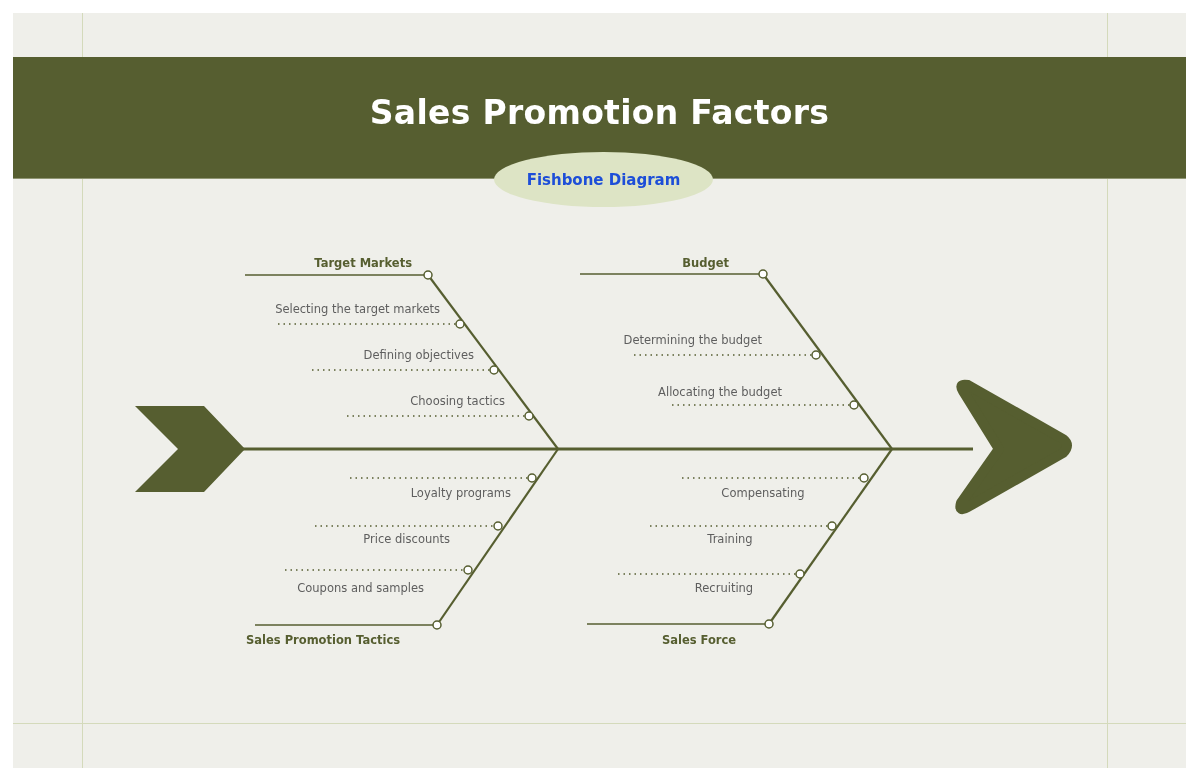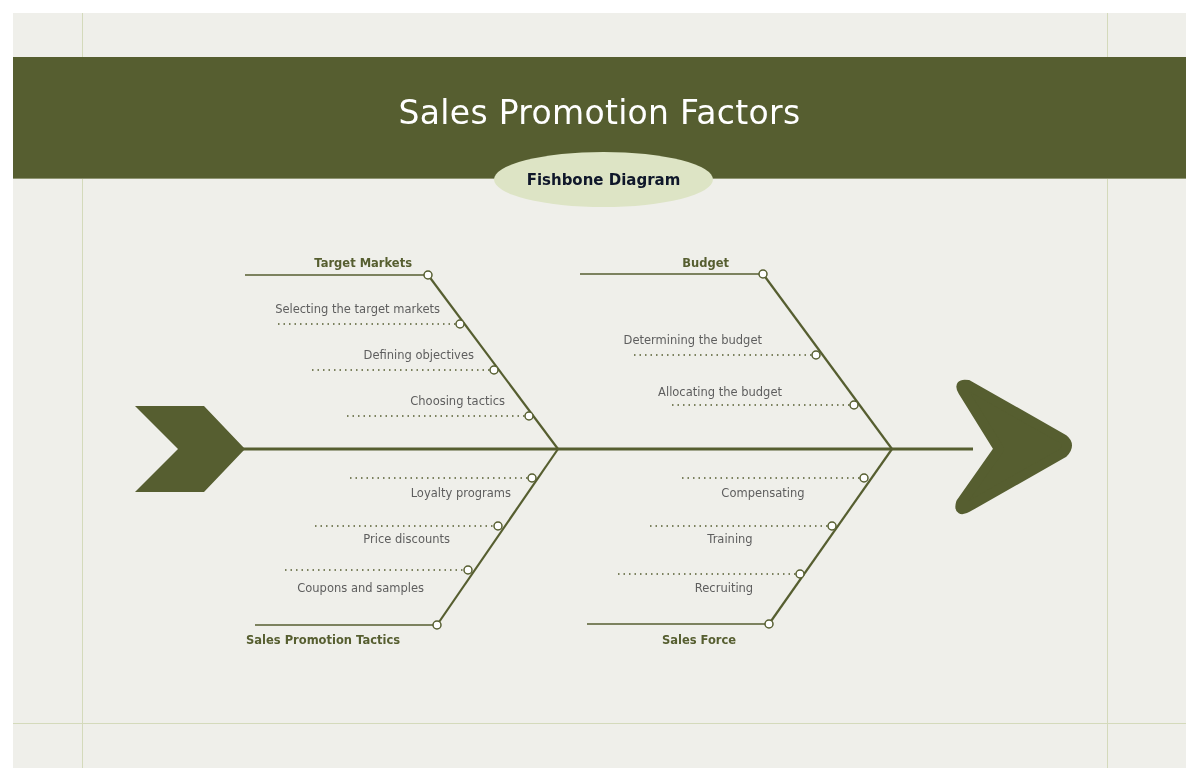--- a/index.html
+++ b/index.html
@@ -4,24 +4,24 @@
 <style>
   html, body { margin: 0; padding: 0; background: #ffffff; }
   body { width: 1200px; height: 780px; position: relative; overflow: hidden;
          font-family: "Liberation Sans", "DejaVu Sans", sans-serif; }
   .page { position: absolute; left: 13px; top: 13px; width: 1173px; height: 755px; background: #efefea; }
   .guide-v { position: absolute; top: 0; width: 1px; height: 755px; background: #d4dabb; }
   .guide-h { position: absolute; left: 0; width: 1173px; height: 1px; background: #d4dabb; }
   .header-band { position: absolute; left: 0; top: 44px; width: 1173px; height: 121px; background: #565e30;
                  border-bottom: 1px solid #8f9572; }
   .title { position: absolute; left: 0; top: 80px; width: 1173px; text-align: center; color: #ffffff;
-           font-family: "DejaVu Sans", sans-serif; font-weight: normal; font-size: 33px; letter-spacing: 0.3px; margin: 0; }
+           font-family: "DejaVu Sans", sans-serif; font-weight: bold; font-size: 33px; letter-spacing: 0.3px; margin: 0; }
   .subtitle-pill { position: absolute; left: 481px; top: 139px; width: 219px; height: 55px; border-radius: 50%;
                    background: #dde4c5; display: flex; align-items: center; justify-content: center; }
-  .subtitle-pill span { color: #0f172a; font-family: "DejaVu Sans", sans-serif; font-weight: bold; font-size: 15px; }
+  .subtitle-pill span { color: #1d4ed8; font-family: "DejaVu Sans", sans-serif; font-weight: bold; font-size: 15px; }
   svg.diagram { position: absolute; left: 0; top: 0; }
   .cat-label { font-family: "DejaVu Sans", sans-serif; font-weight: bold; font-size: 11.5px; fill: #565e30; }
   .sub-label { font-family: "DejaVu Sans", sans-serif; font-size: 11.5px; fill: #5e5e5e; }
 </style>
 </head>
 <body>
 
 <div class="page">
   <div class="guide-v" style="left:69px"></div>
   <div class="guide-v" style="left:1094px"></div>

